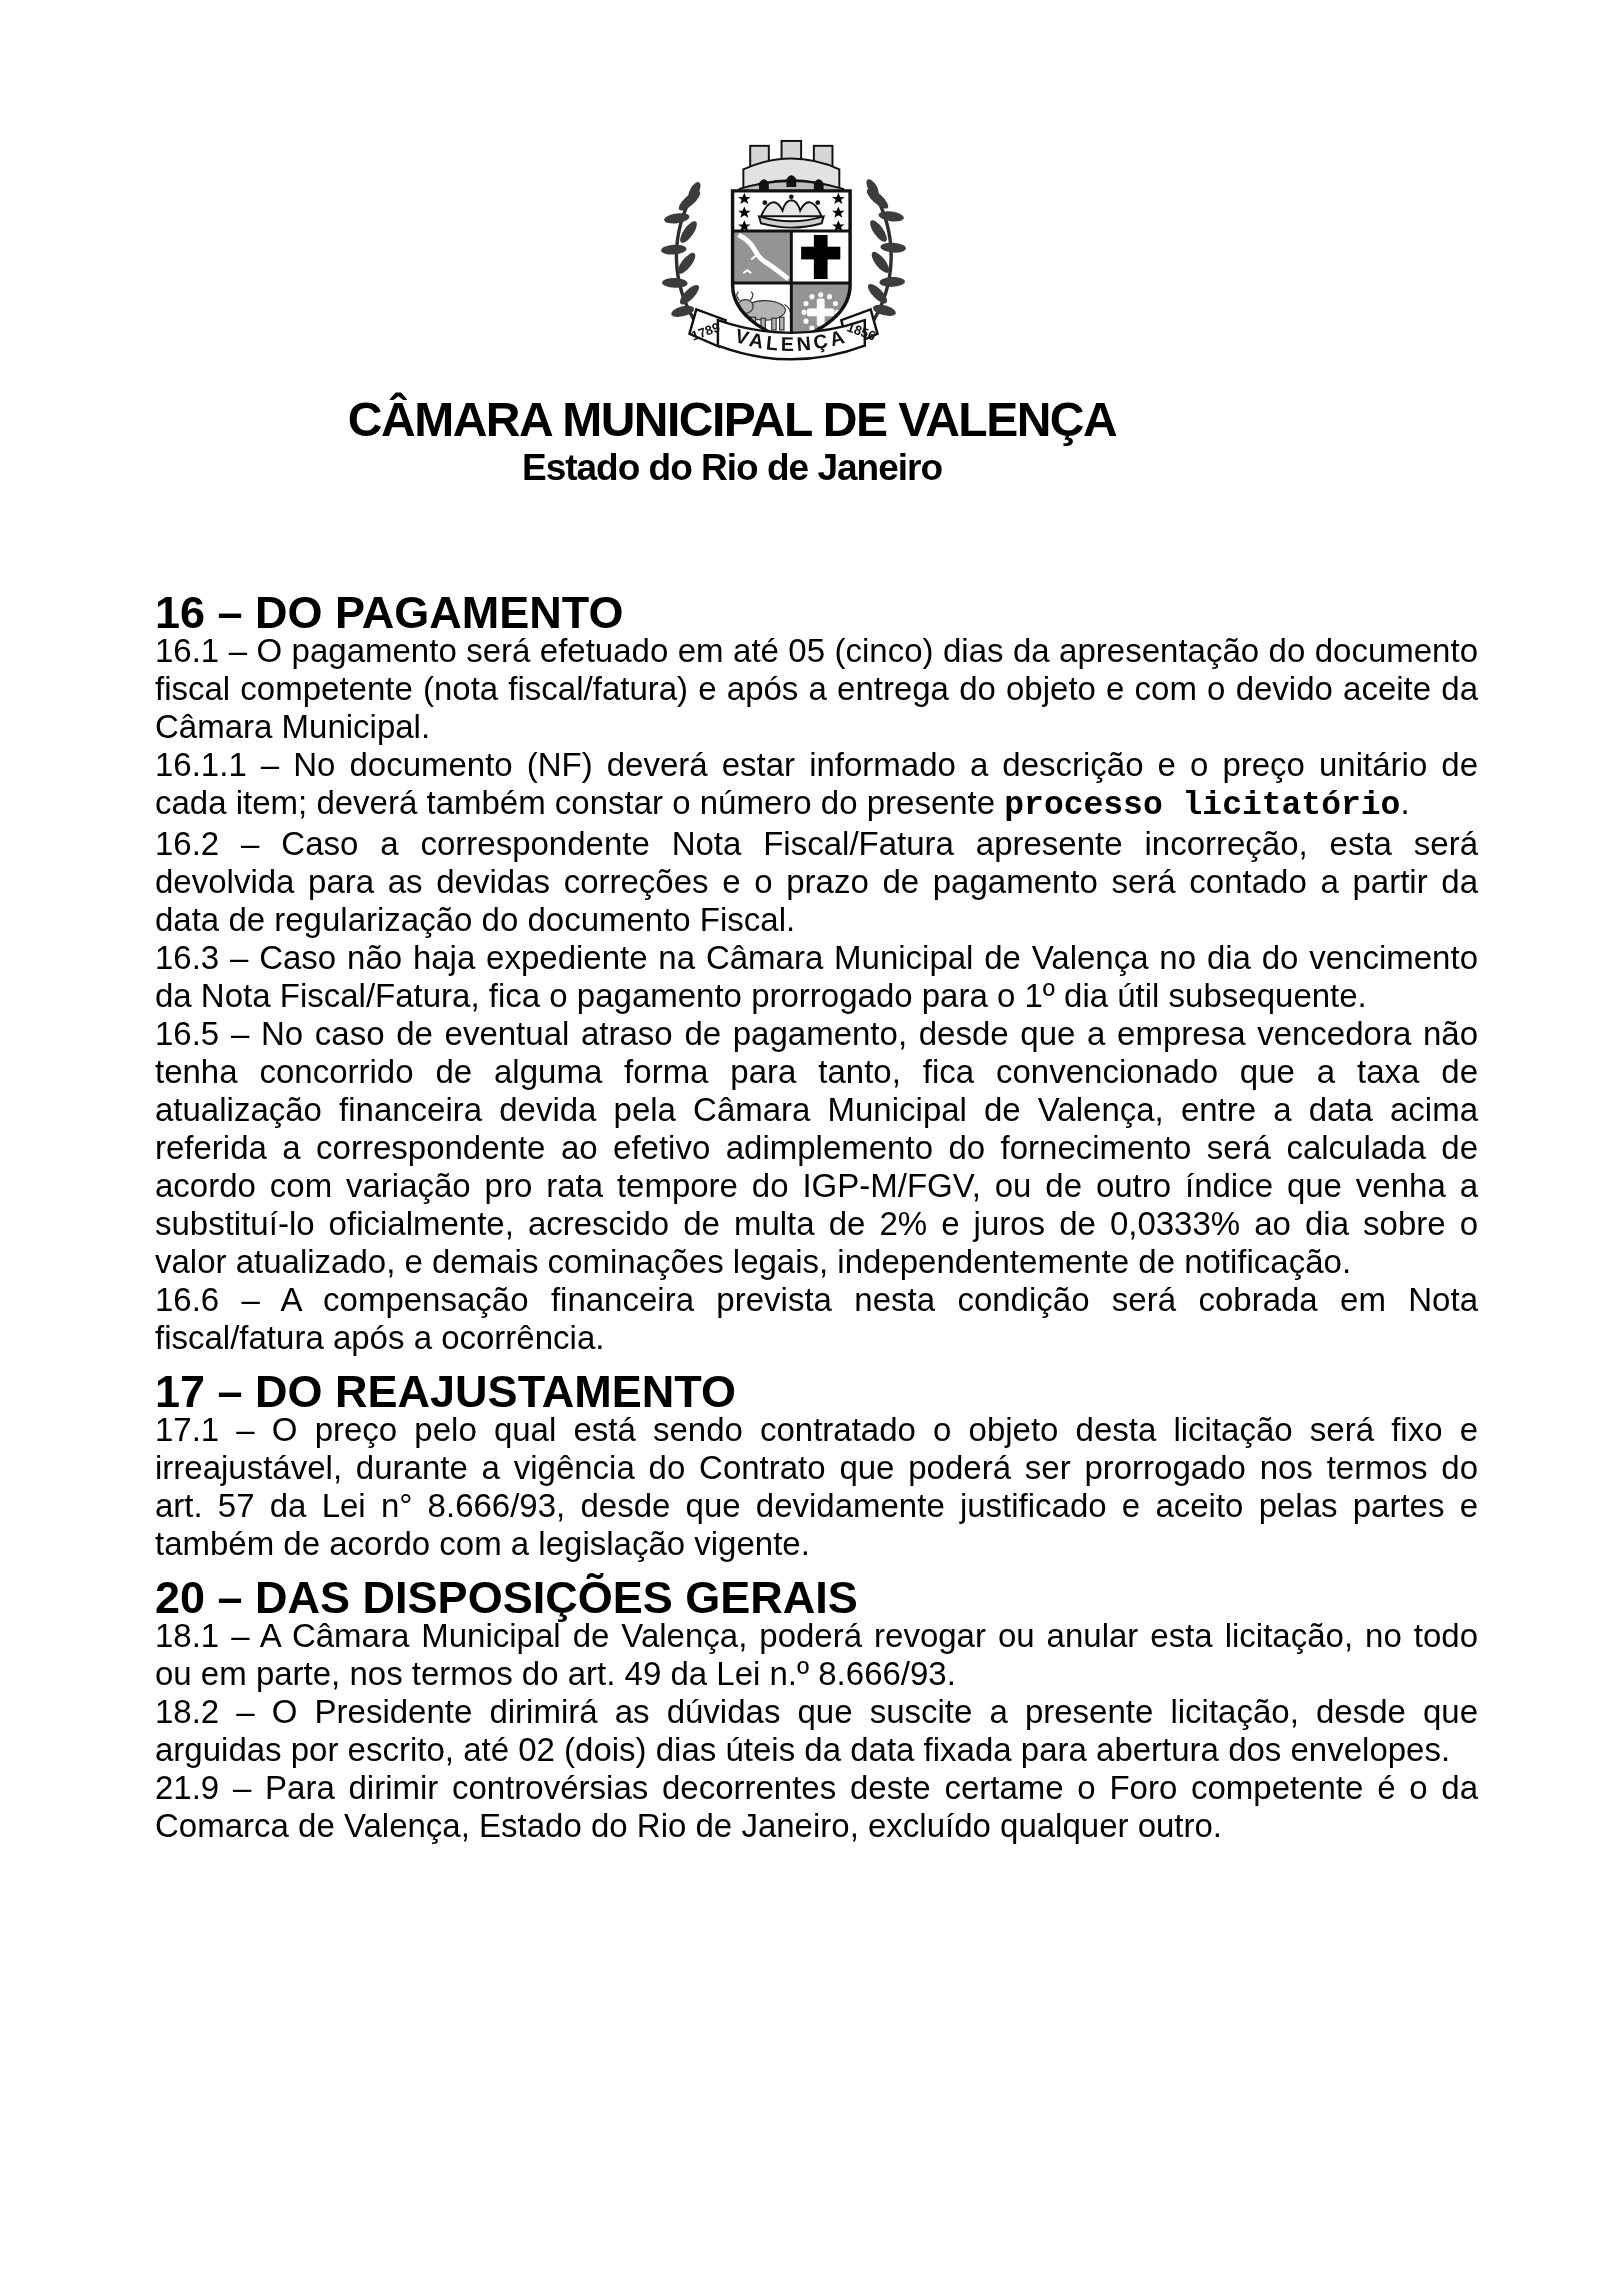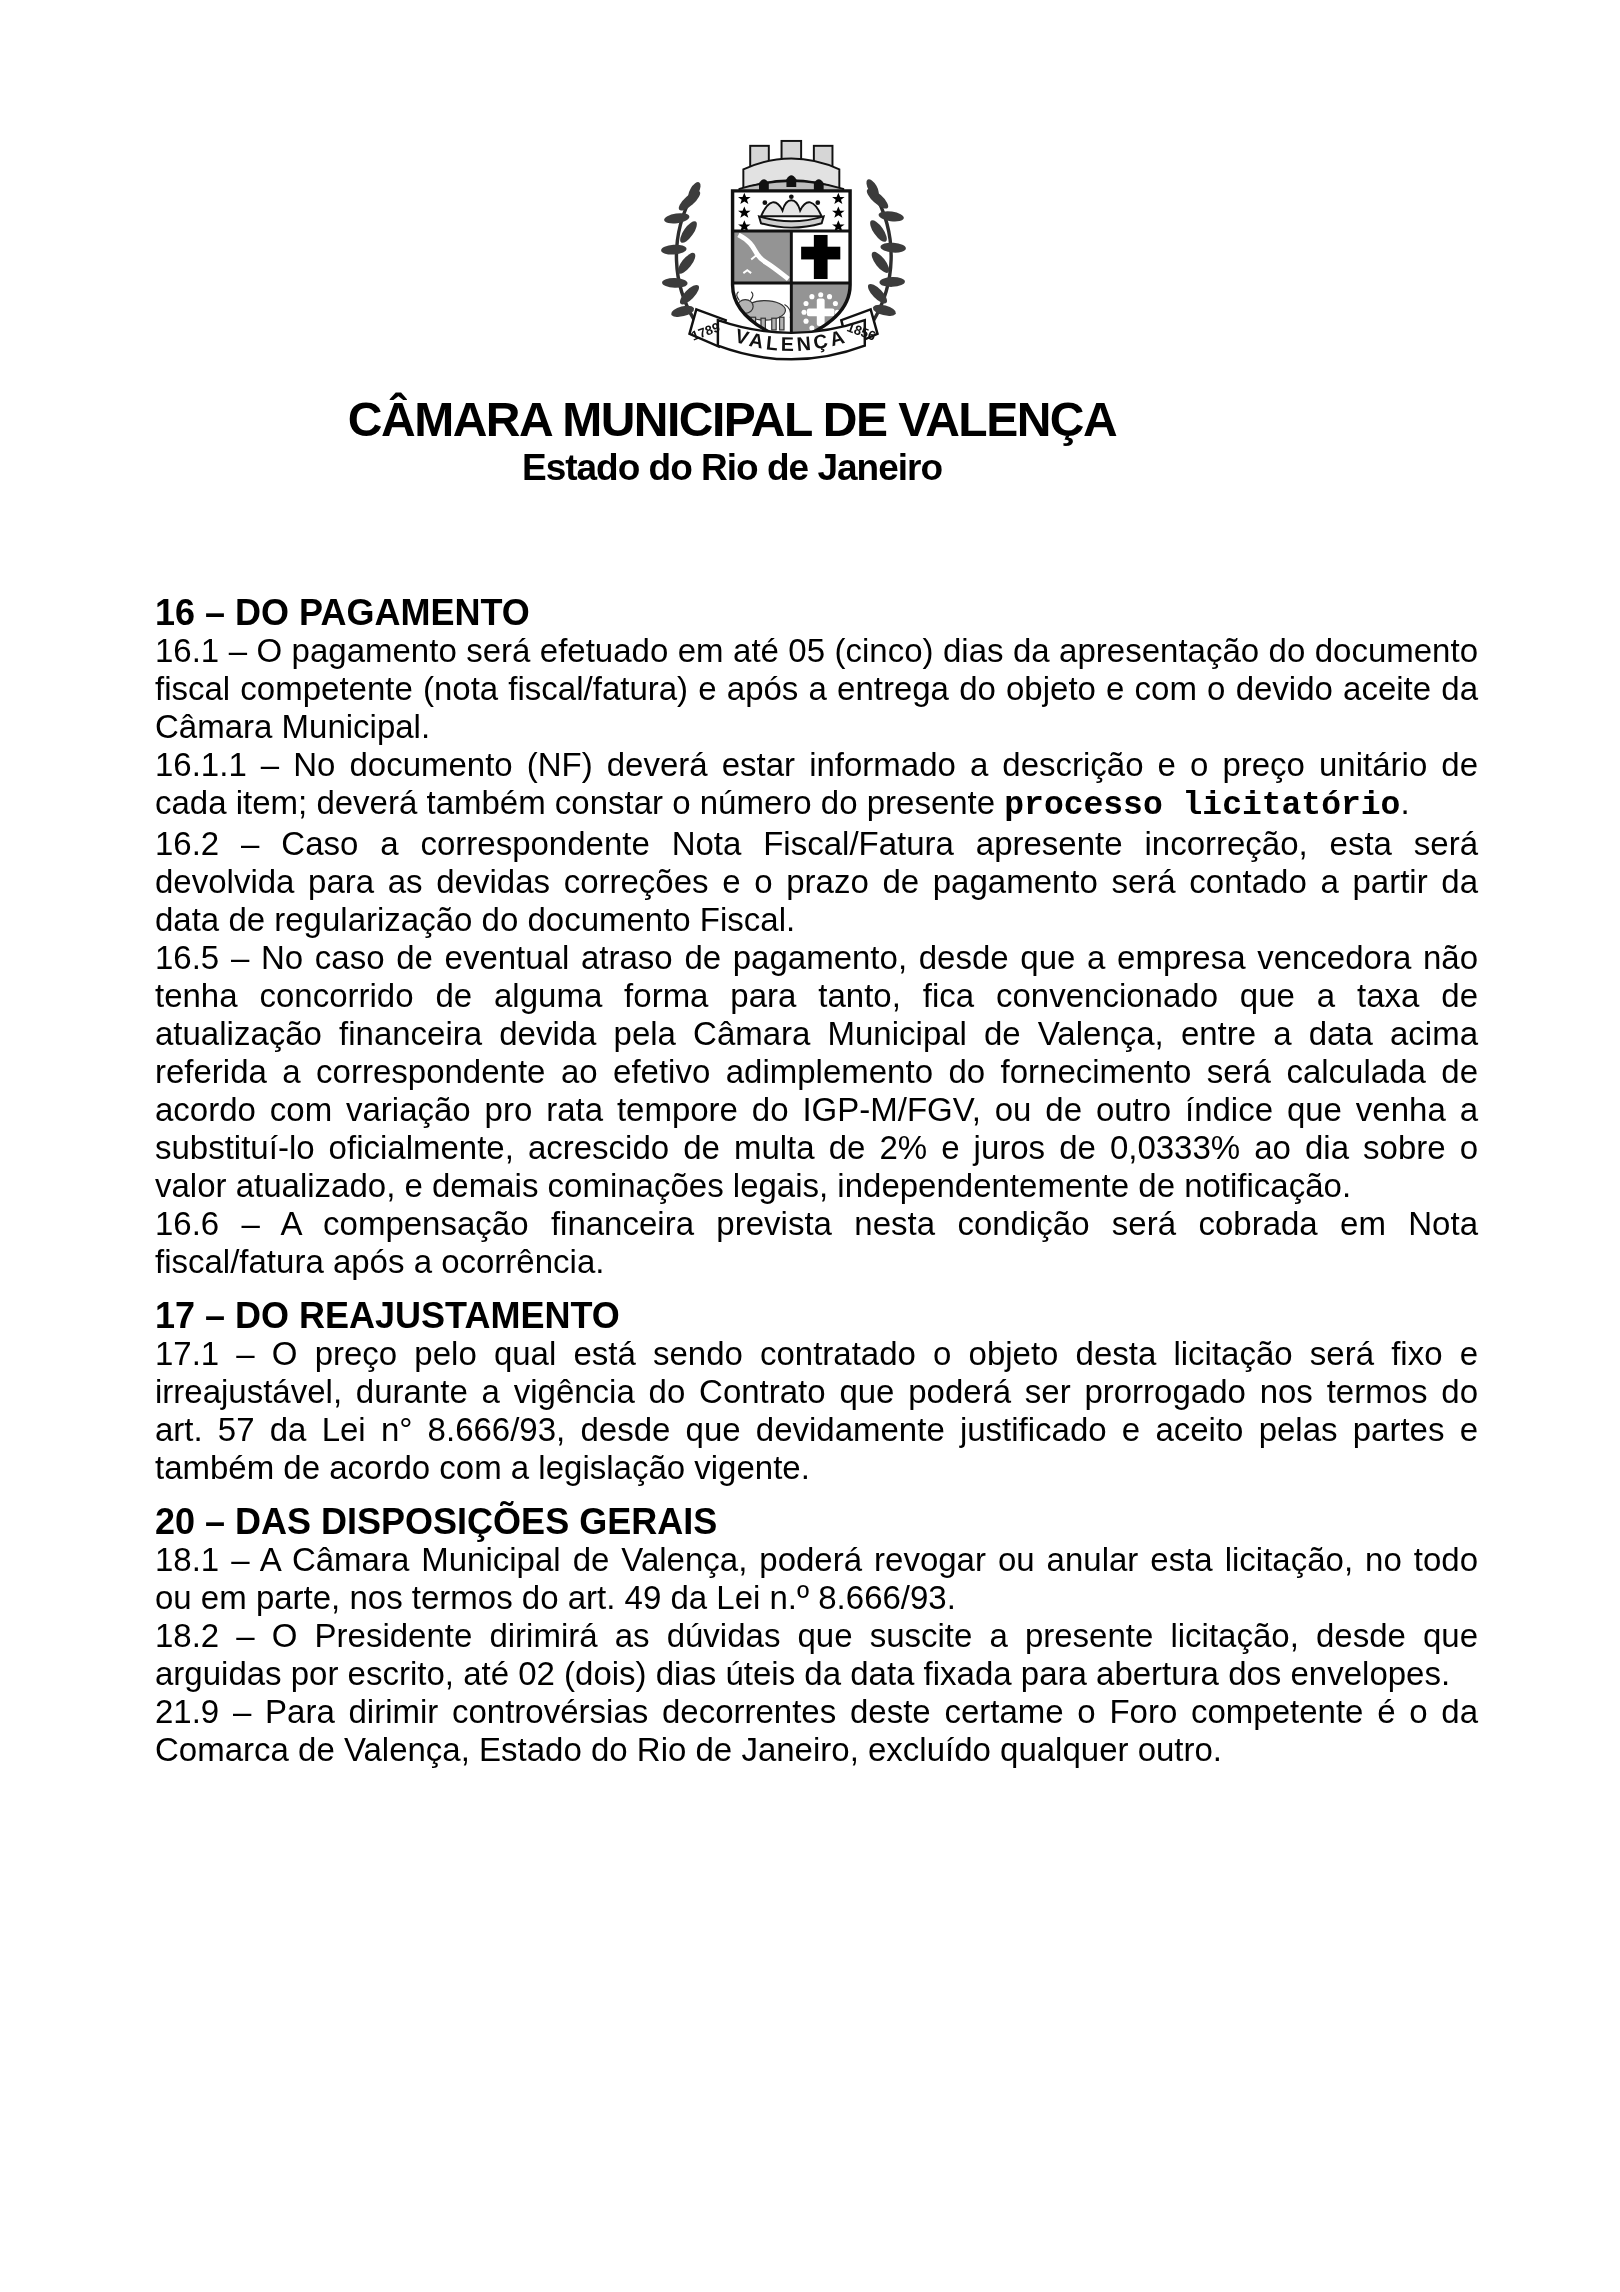--- a/index.html
+++ b/index.html
@@ -19,21 +19,21 @@
     margin:2px 12px 0;font-size:37px;line-height:41px;font-weight:bold;
     letter-spacing:-1px;
   }
   .doc-body{
     position:absolute;top:594px;left:155px;width:1323px;
     font-size:33px;line-height:38px;text-align:justify;
   }
   .doc-section{margin:0;}
   .doc-section + .doc-section{margin-top:16px;}
   .sec-heading{
-    margin:0;font-size:36px;line-height:38px;font-weight:bold;
+    margin:0;font-size:45px;line-height:38px;font-weight:bold;
     text-align:left;
   }
   .doc-section p{margin:0;}
   .doc-section p b{font-weight:bold;font-family:Liberation Mono, monospace;}
   svg text{font-family:"Liberation Sans",sans-serif;}
 </style>
 </head>
 <body>
 
 <svg class="emblem" width="253" height="237" viewBox="0 0 258 242">
@@ -171,20 +171,21 @@
   <h1 class="doc-title">CÂMARA MUNICIPAL DE VALENÇA</h1>
   <h2 class="doc-subtitle">Estado do Rio de Janeiro</h2>
 </header>
 
 <main class="doc-body">
     <section class="doc-section">
       <h3 class="sec-heading">16 – DO PAGAMENTO</h3>
       <p><span>16.1 – O pagamento será efetuado em até 05 (cinco) dias da apresentação do documento fiscal competente (nota fiscal/fatura) e após a entrega do objeto e com o devido aceite da Câmara Municipal.</span></p>
       <p><span>16.1.1 – No documento (NF) deverá estar informado a descrição e o preço unitário de cada item; deverá também constar o número do presente </span><b>processo licitatório</b><span>.</span></p>
       <p><span>16.2 – Caso a correspondente Nota Fiscal/Fatura apresente incorreção, esta será devolvida para as devidas correções e o prazo de pagamento será contado a partir da data de regularização do documento Fiscal.</span></p>
+      <p><span>16.3 – Caso não haja expediente na Câmara Municipal de Valença no dia do vencimento da Nota Fiscal/Fatura, fica o pagamento prorrogado para o 1º dia útil subsequente.</span></p>
       <p><span>16.5 – No caso de eventual atraso de pagamento, desde que a empresa vencedora não tenha concorrido de alguma forma para tanto, fica convencionado que a taxa de atualização financeira devida pela Câmara Municipal de Valença, entre a data acima referida a correspondente ao efetivo adimplemento do fornecimento será calculada de acordo com variação pro rata tempore do IGP-M/FGV, ou de outro índice que venha a substituí-lo oficialmente, acrescido de multa de 2% e juros de 0,0333% ao dia sobre o valor atualizado, e demais cominações legais, independentemente de notificação.</span></p>
       <p><span>16.6 – A compensação financeira prevista nesta condição será cobrada em Nota fiscal/fatura após a ocorrência.</span></p>
     </section>
     <section class="doc-section">
       <h3 class="sec-heading">17 – DO REAJUSTAMENTO</h3>
       <p><span>17.1 – O preço pelo qual está sendo contratado o objeto desta licitação será fixo e irreajustável, durante a vigência do Contrato que poderá ser prorrogado nos termos do art. 57 da Lei n° 8.666/93, desde que devidamente justificado e aceito pelas partes e também de acordo com a legislação vigente.</span></p>
     </section>
     <section class="doc-section">
       <h3 class="sec-heading">20 – DAS DISPOSIÇÕES GERAIS</h3>
       <p><span>18.1 – A Câmara Municipal de Valença, poderá revogar ou anular esta licitação, no todo ou em parte, nos termos do art. 49 da Lei n.º 8.666/93.</span></p>

